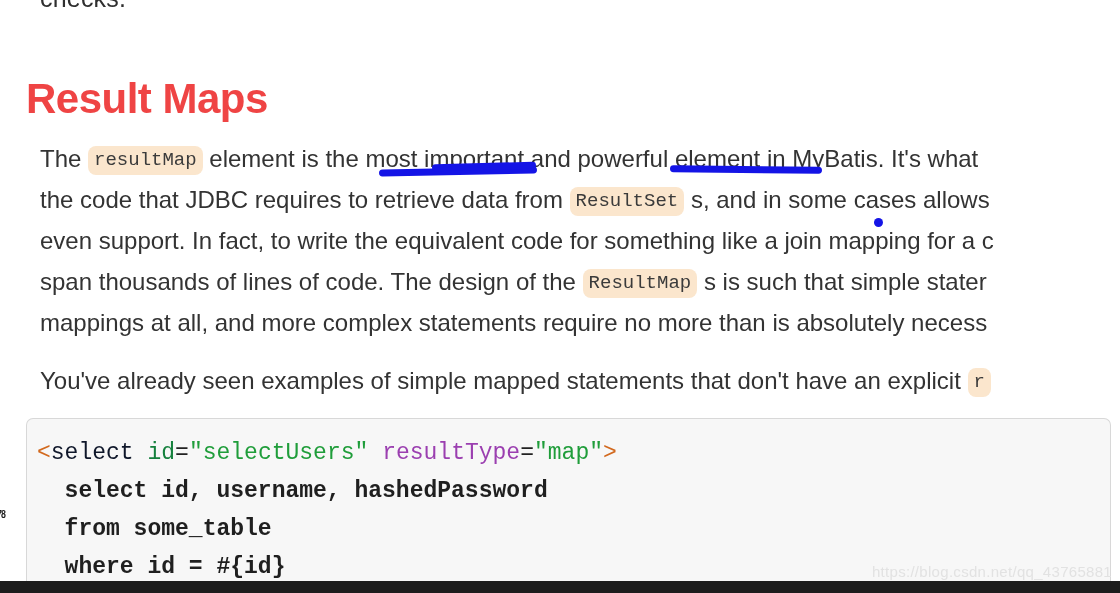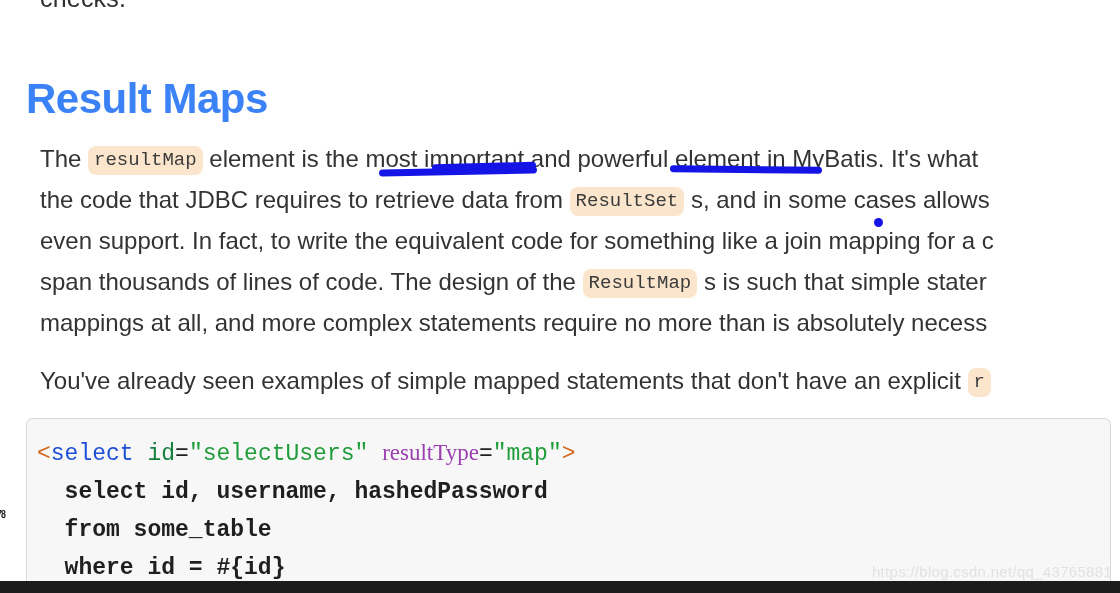--- a/index.html
+++ b/index.html
@@ -42,21 +42,21 @@
     letter-spacing: .2px;
   }
 
   
   .heading {
     position: absolute;
     left: 26px;
     top: 50px;
     font-size: 42px;
     font-weight: 700;
-    color: #3b82f6;
+    color: #ef4444;
     letter-spacing: -0.5px;
     line-height: 1;
     text-align: right;
   }
 
   
   .para {
     position: absolute;
     left: 40px;
     width: 1105px;
@@ -135,23 +135,23 @@
   .codeblock pre {
     margin: 0;
     padding: 15px 0 0 10px;
     font-family: "Liberation Mono", "DejaVu Sans Mono", monospace;
     font-size: 23px;
     line-height: 38px;
     color: #1f1f1f;
     white-space: pre;
   }
   .tok-punct  { color: #d2691e; }
-  .tok-tag    { color: #1d4ed8; }
+  .tok-tag    { color: #0f172a; }
   .tok-attr   { color: #15803d; }
-  .tok-attr2  { color: #9b3fb0; font-family: Liberation Serif, serif; }
+  .tok-attr2  { color: #9b3fb0; }
   .tok-eq     { color: #222222; }
   .tok-str    { color: #1f9d3a; }
   .tok-plain  { color: #1f1f1f; font-weight: bold; }
 
   
   .watermark {
     position: absolute;
     right: 8px;
     top: 563px;
     font-size: 15px;

